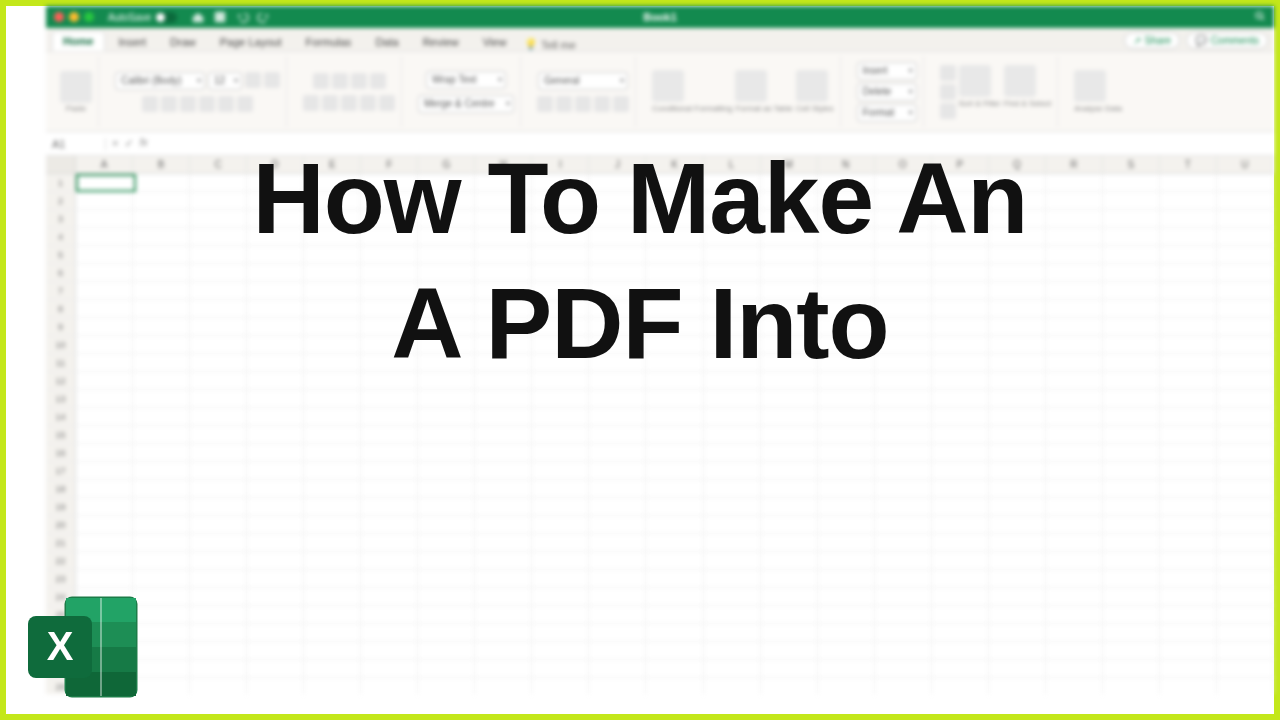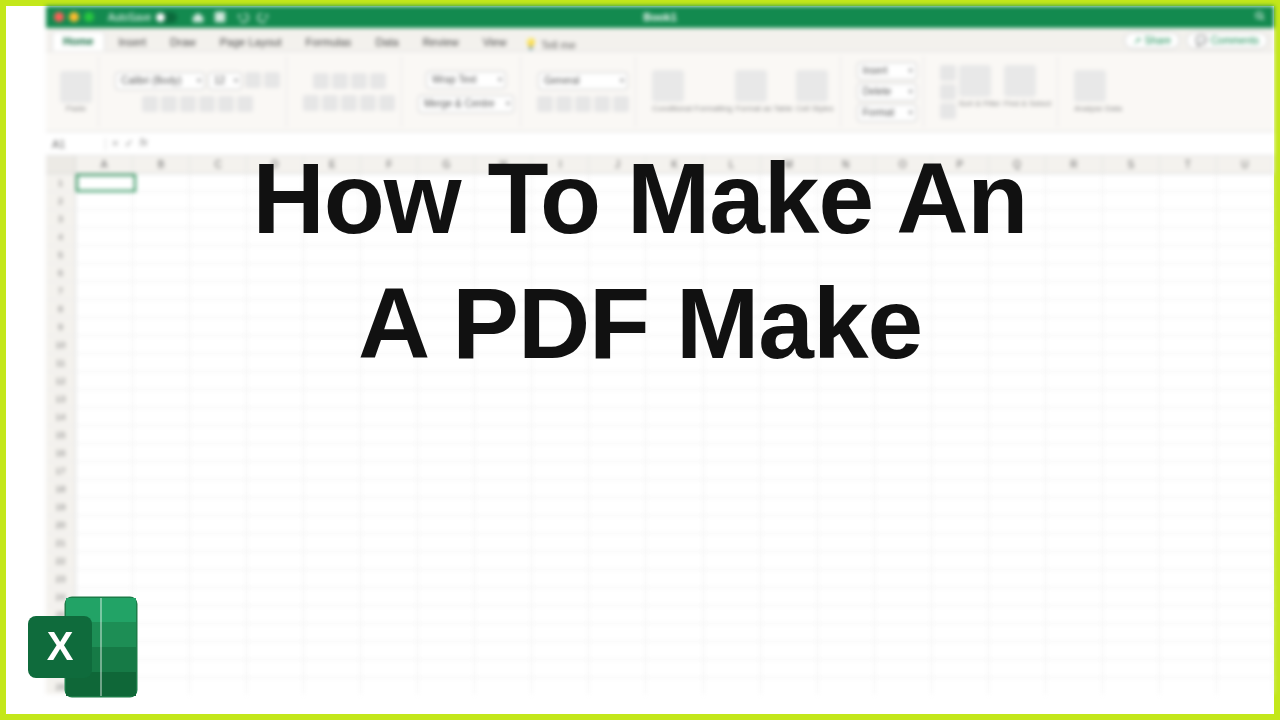--- a/index.html
+++ b/index.html
@@ -945,21 +945,21 @@
           <div class="cell"></div>
           <div class="cell"></div>
           <div class="cell"></div>
         </div>
       </div>
 
   </div>
 
   <div class="overlay-title">
     <div>How To Make An</div>
-    <div>A PDF Make</div>
+    <div>A PDF Into</div>
   </div>
 
   <div class="excel-logo">
     <svg viewBox="0 0 120 110">
       <rect x="42" y="6" width="70" height="98" rx="6" fill="#fff" stroke="#1c7c48" stroke-width="3"></rect>
       <rect x="42" y="6" width="70" height="24" fill="#22a366"></rect>
       <rect x="42" y="30" width="70" height="25" fill="#1d8e55"></rect>
       <rect x="42" y="55" width="70" height="25" fill="#167a46"></rect>
       <rect x="42" y="80" width="70" height="24" fill="#0f6738"></rect>
       <line x1="77" y1="6" x2="77" y2="104" stroke="#fff" stroke-width="2" opacity=".4"></line>

